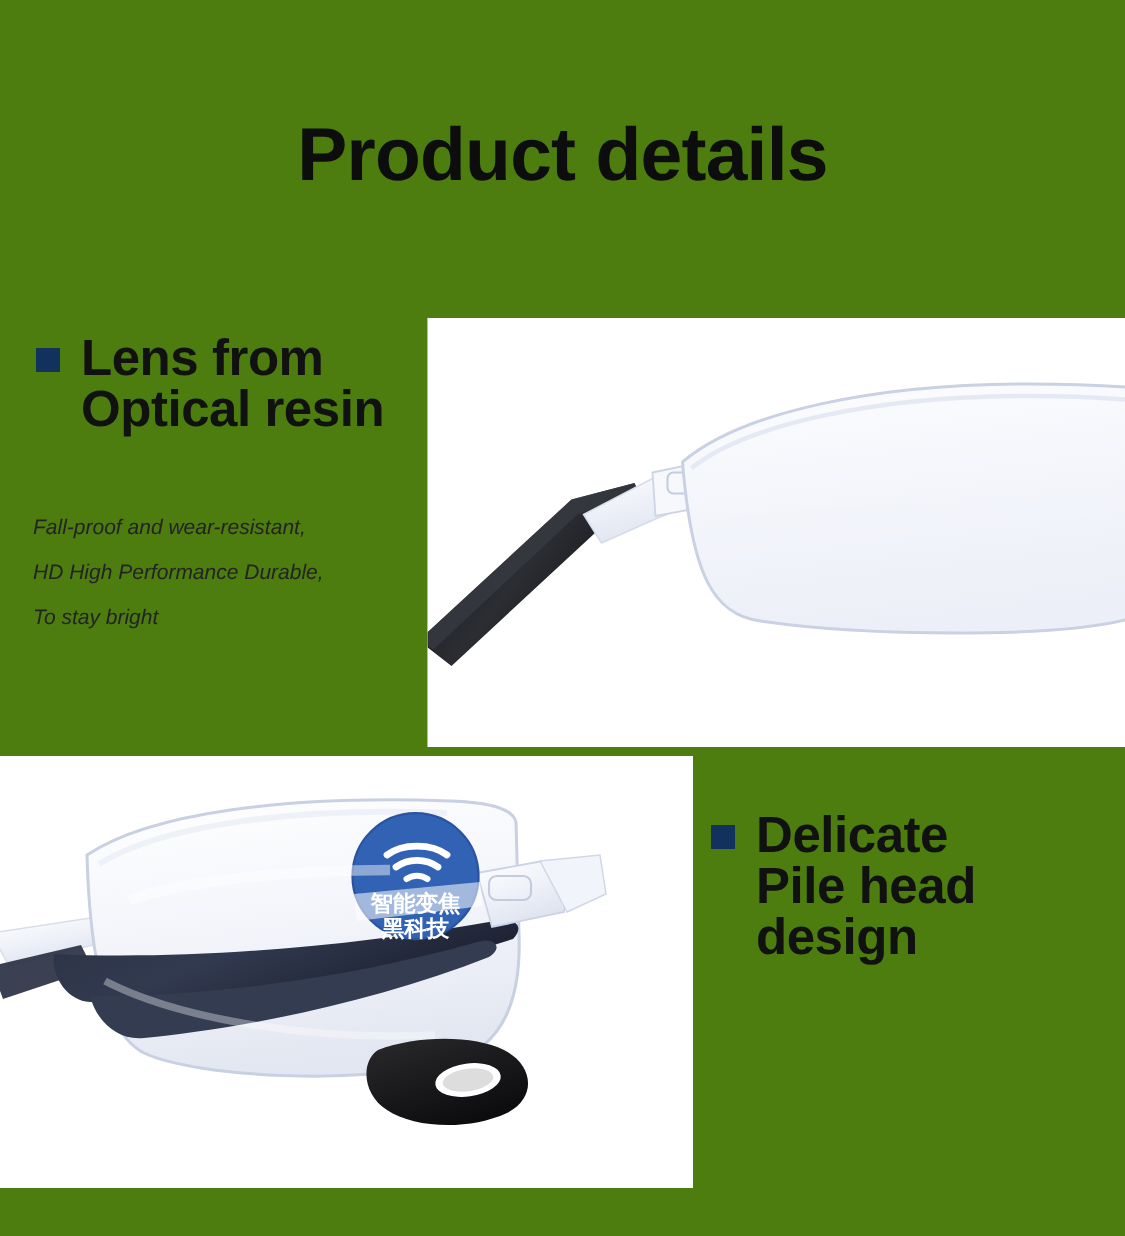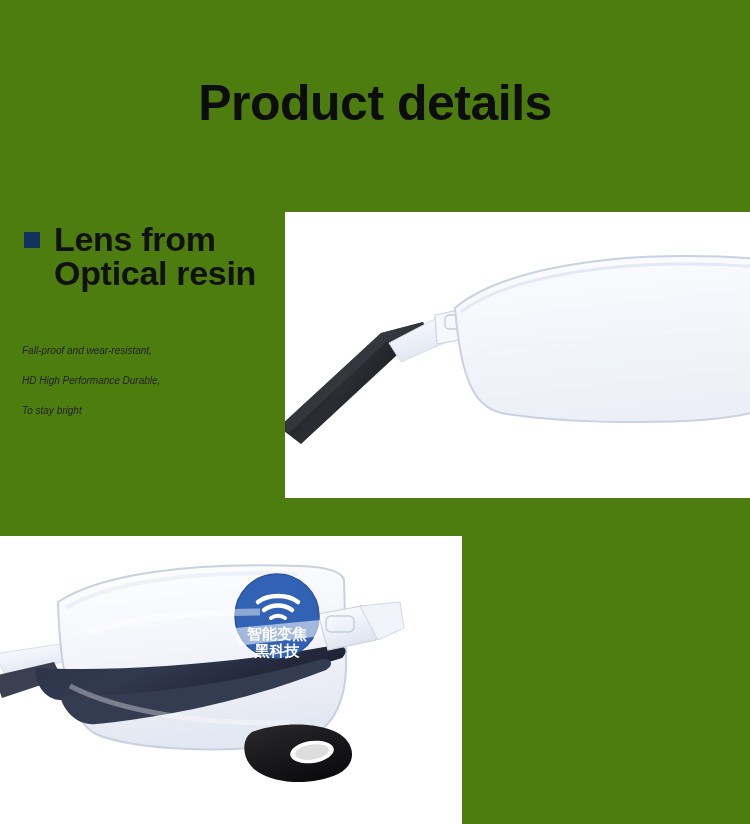--- a/index.html
+++ b/index.html
@@ -52,21 +52,21 @@
     margin-left: 14px;
     font-size: 34px;
     line-height: 34px;
     font-weight: 700;
     color: #111111;
     letter-spacing: -0.3px;
     white-space: pre-line;
   }
   .feature-body {
     position: absolute;
-    font-size: 10px;
+    font-size: 14px;
     line-height: 30px;
     font-style: italic;
     color: #232323;
     white-space: pre-line;
     font-family: "Liberation Sans", sans-serif;
   }
 
   #feature-1-head { left: 24px; top: 222px; }
   #feature-1-body { left: 22px; top: 336px; }
 
@@ -80,21 +80,21 @@
     overflow: hidden;
   }
   #photo-top {
     left: 285px;
     top: 212px;
     width: 465px;
     height: 286px;
   }
   #photo-bottom {
     left: 0px;
-    top: 536px;
+    top: 504px;
     width: 462px;
     height: 288px;
   }
   .photo svg { display: block; width: 100%; height: 100%; }
 </style>
 </head>
 <body>
 
 <div class="page">
 
@@ -233,14 +233,19 @@
         <path d="M 236 92 L 320 84 L 322 100 L 238 110 Z" fill="#ffffff" opacity="0.55"></path>
         <text x="277" y="103" text-anchor="middle" font-family="DejaVu Sans, sans-serif" font-size="15" font-weight="700" fill="#ffffff">智能变焦</text>
         <text x="277" y="120" text-anchor="middle" font-family="DejaVu Sans, sans-serif" font-size="15" font-weight="700" fill="#ffffff">黑科技</text>
       </g>
 
       <path d="M 70 150 C 120 176, 210 190, 290 186" fill="none" stroke="#ffffff" stroke-width="5" opacity="0.35"></path>
       <path d="M 86 96 C 120 84, 190 76, 260 76" fill="none" stroke="#ffffff" stroke-width="7" opacity="0.45"></path>
     </svg>
   </div>
 
+  <div class="feature-head" id="feature-2-head">
+    <span class="bullet-square"></span>
+    <span class="feature-title">Delicate
+Pile head design</span>
+  </div>
 
 </div>
 
 </body></html>

